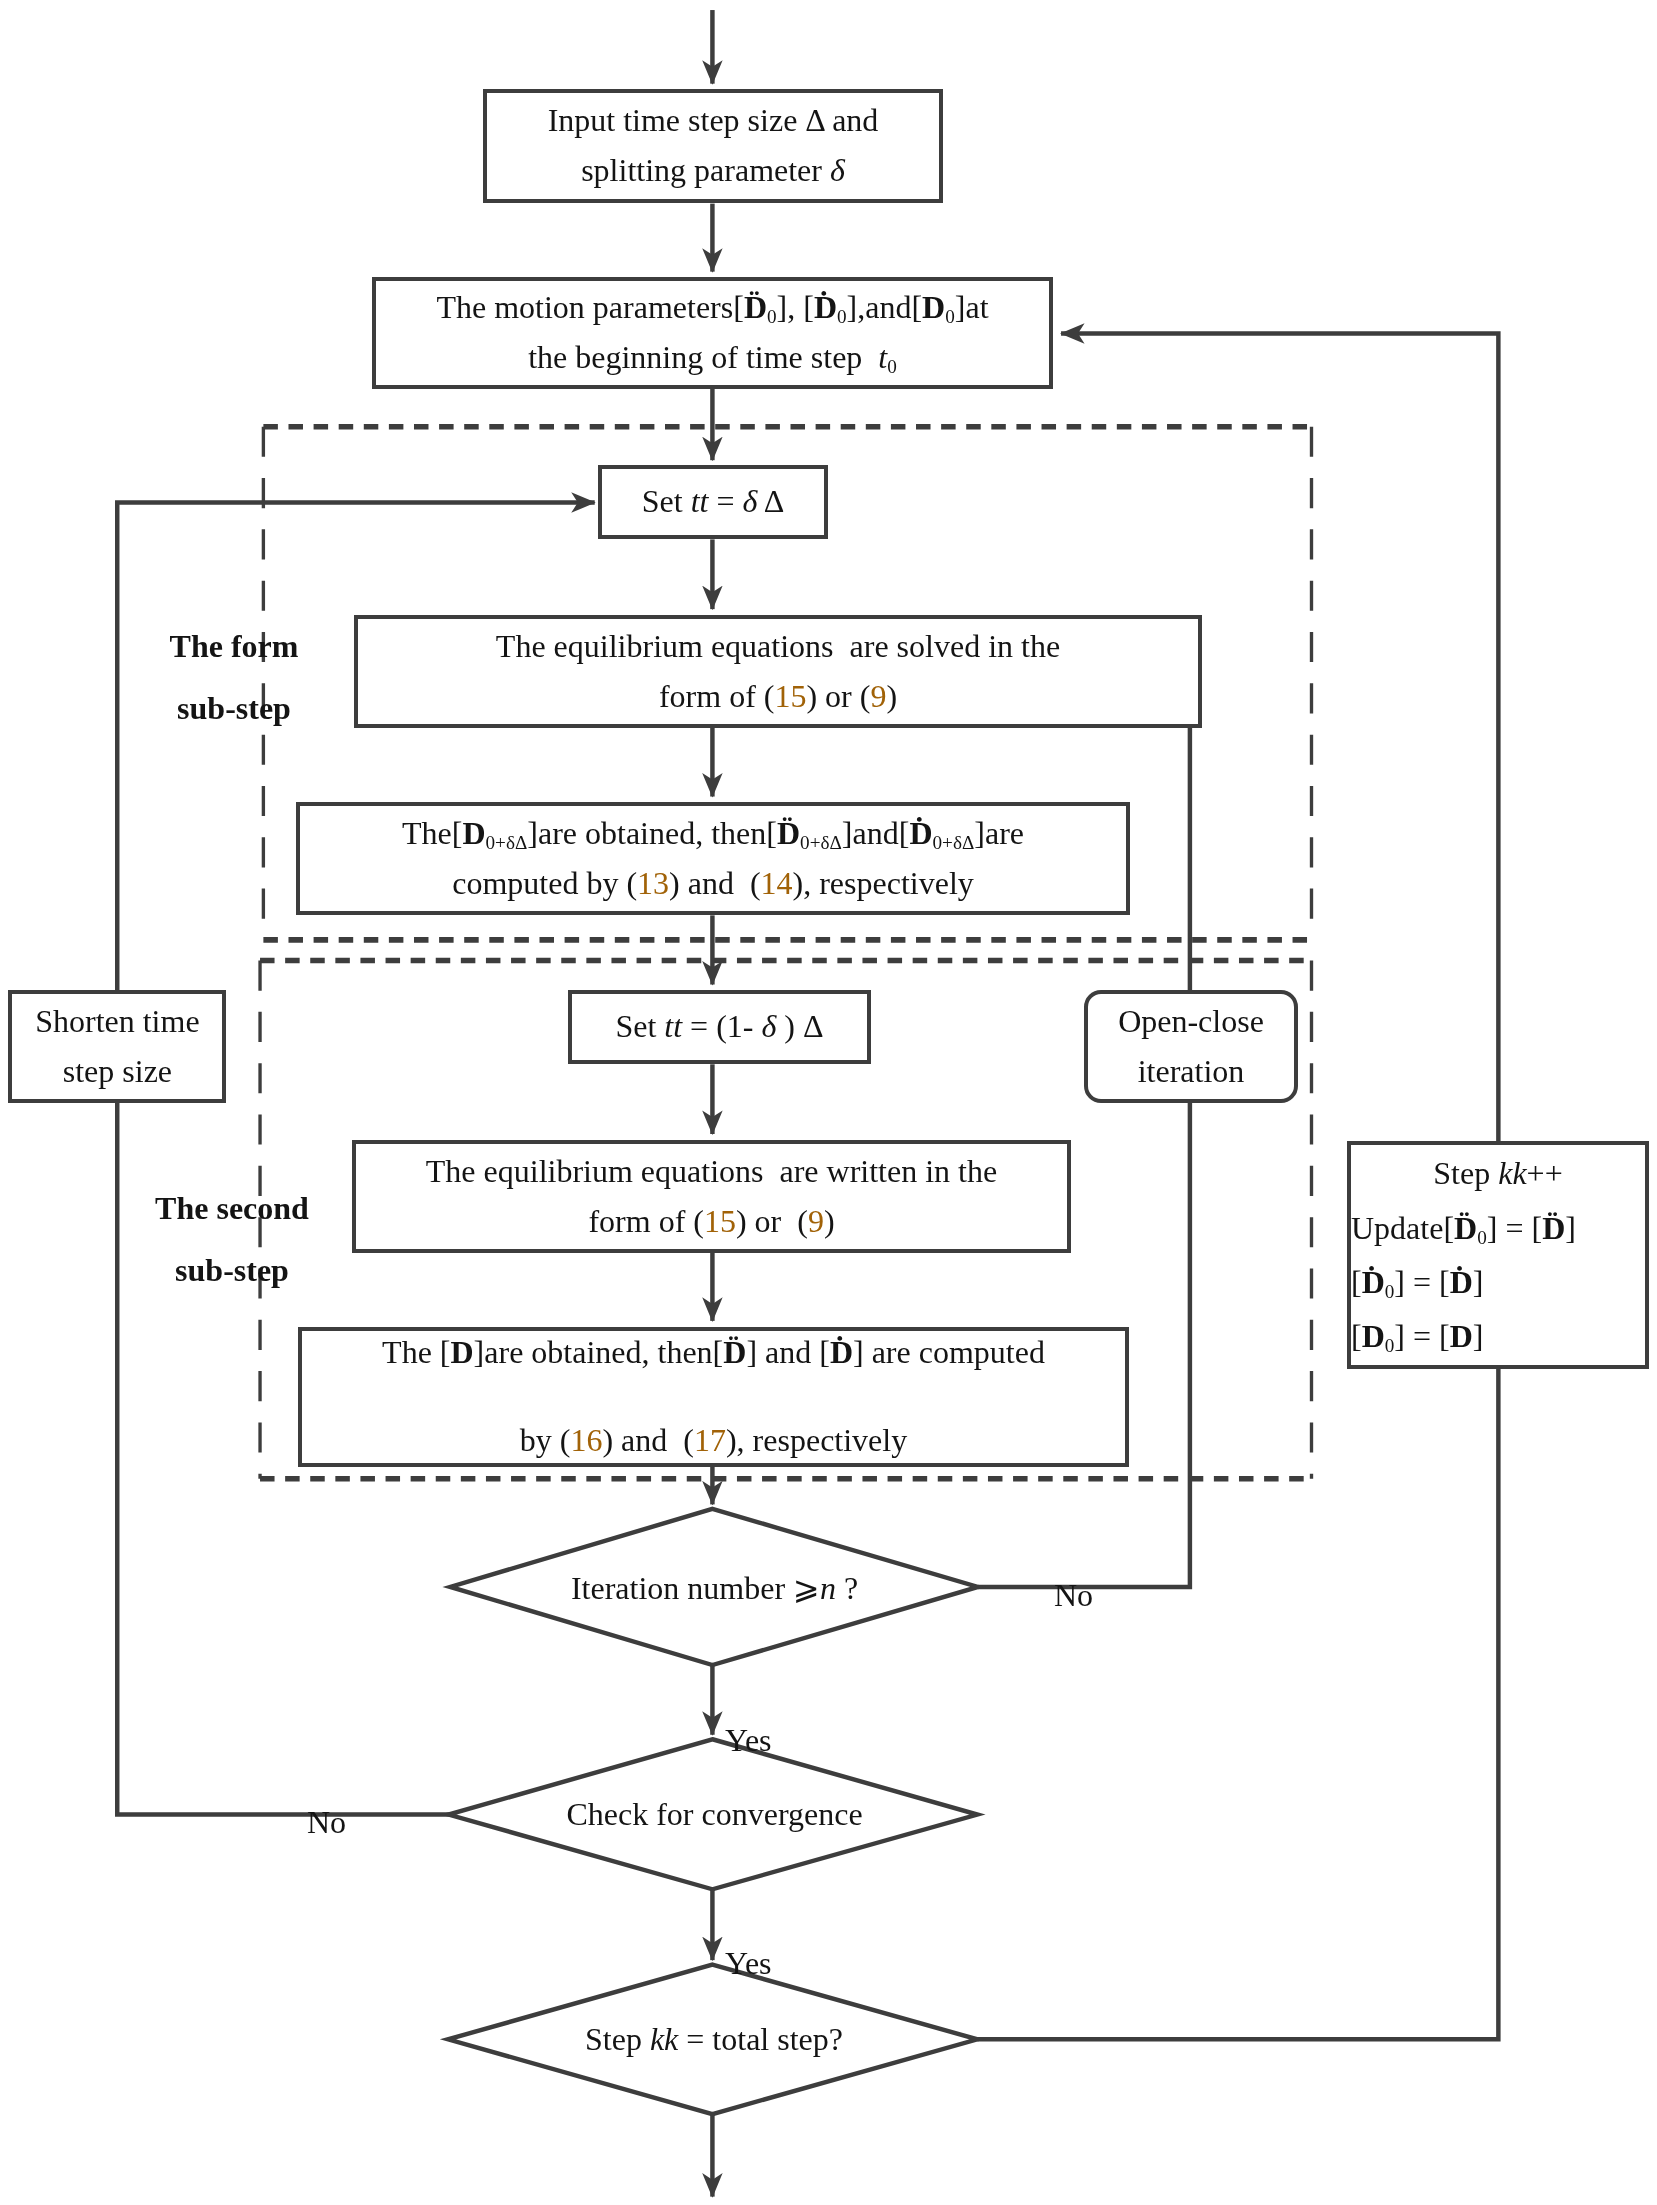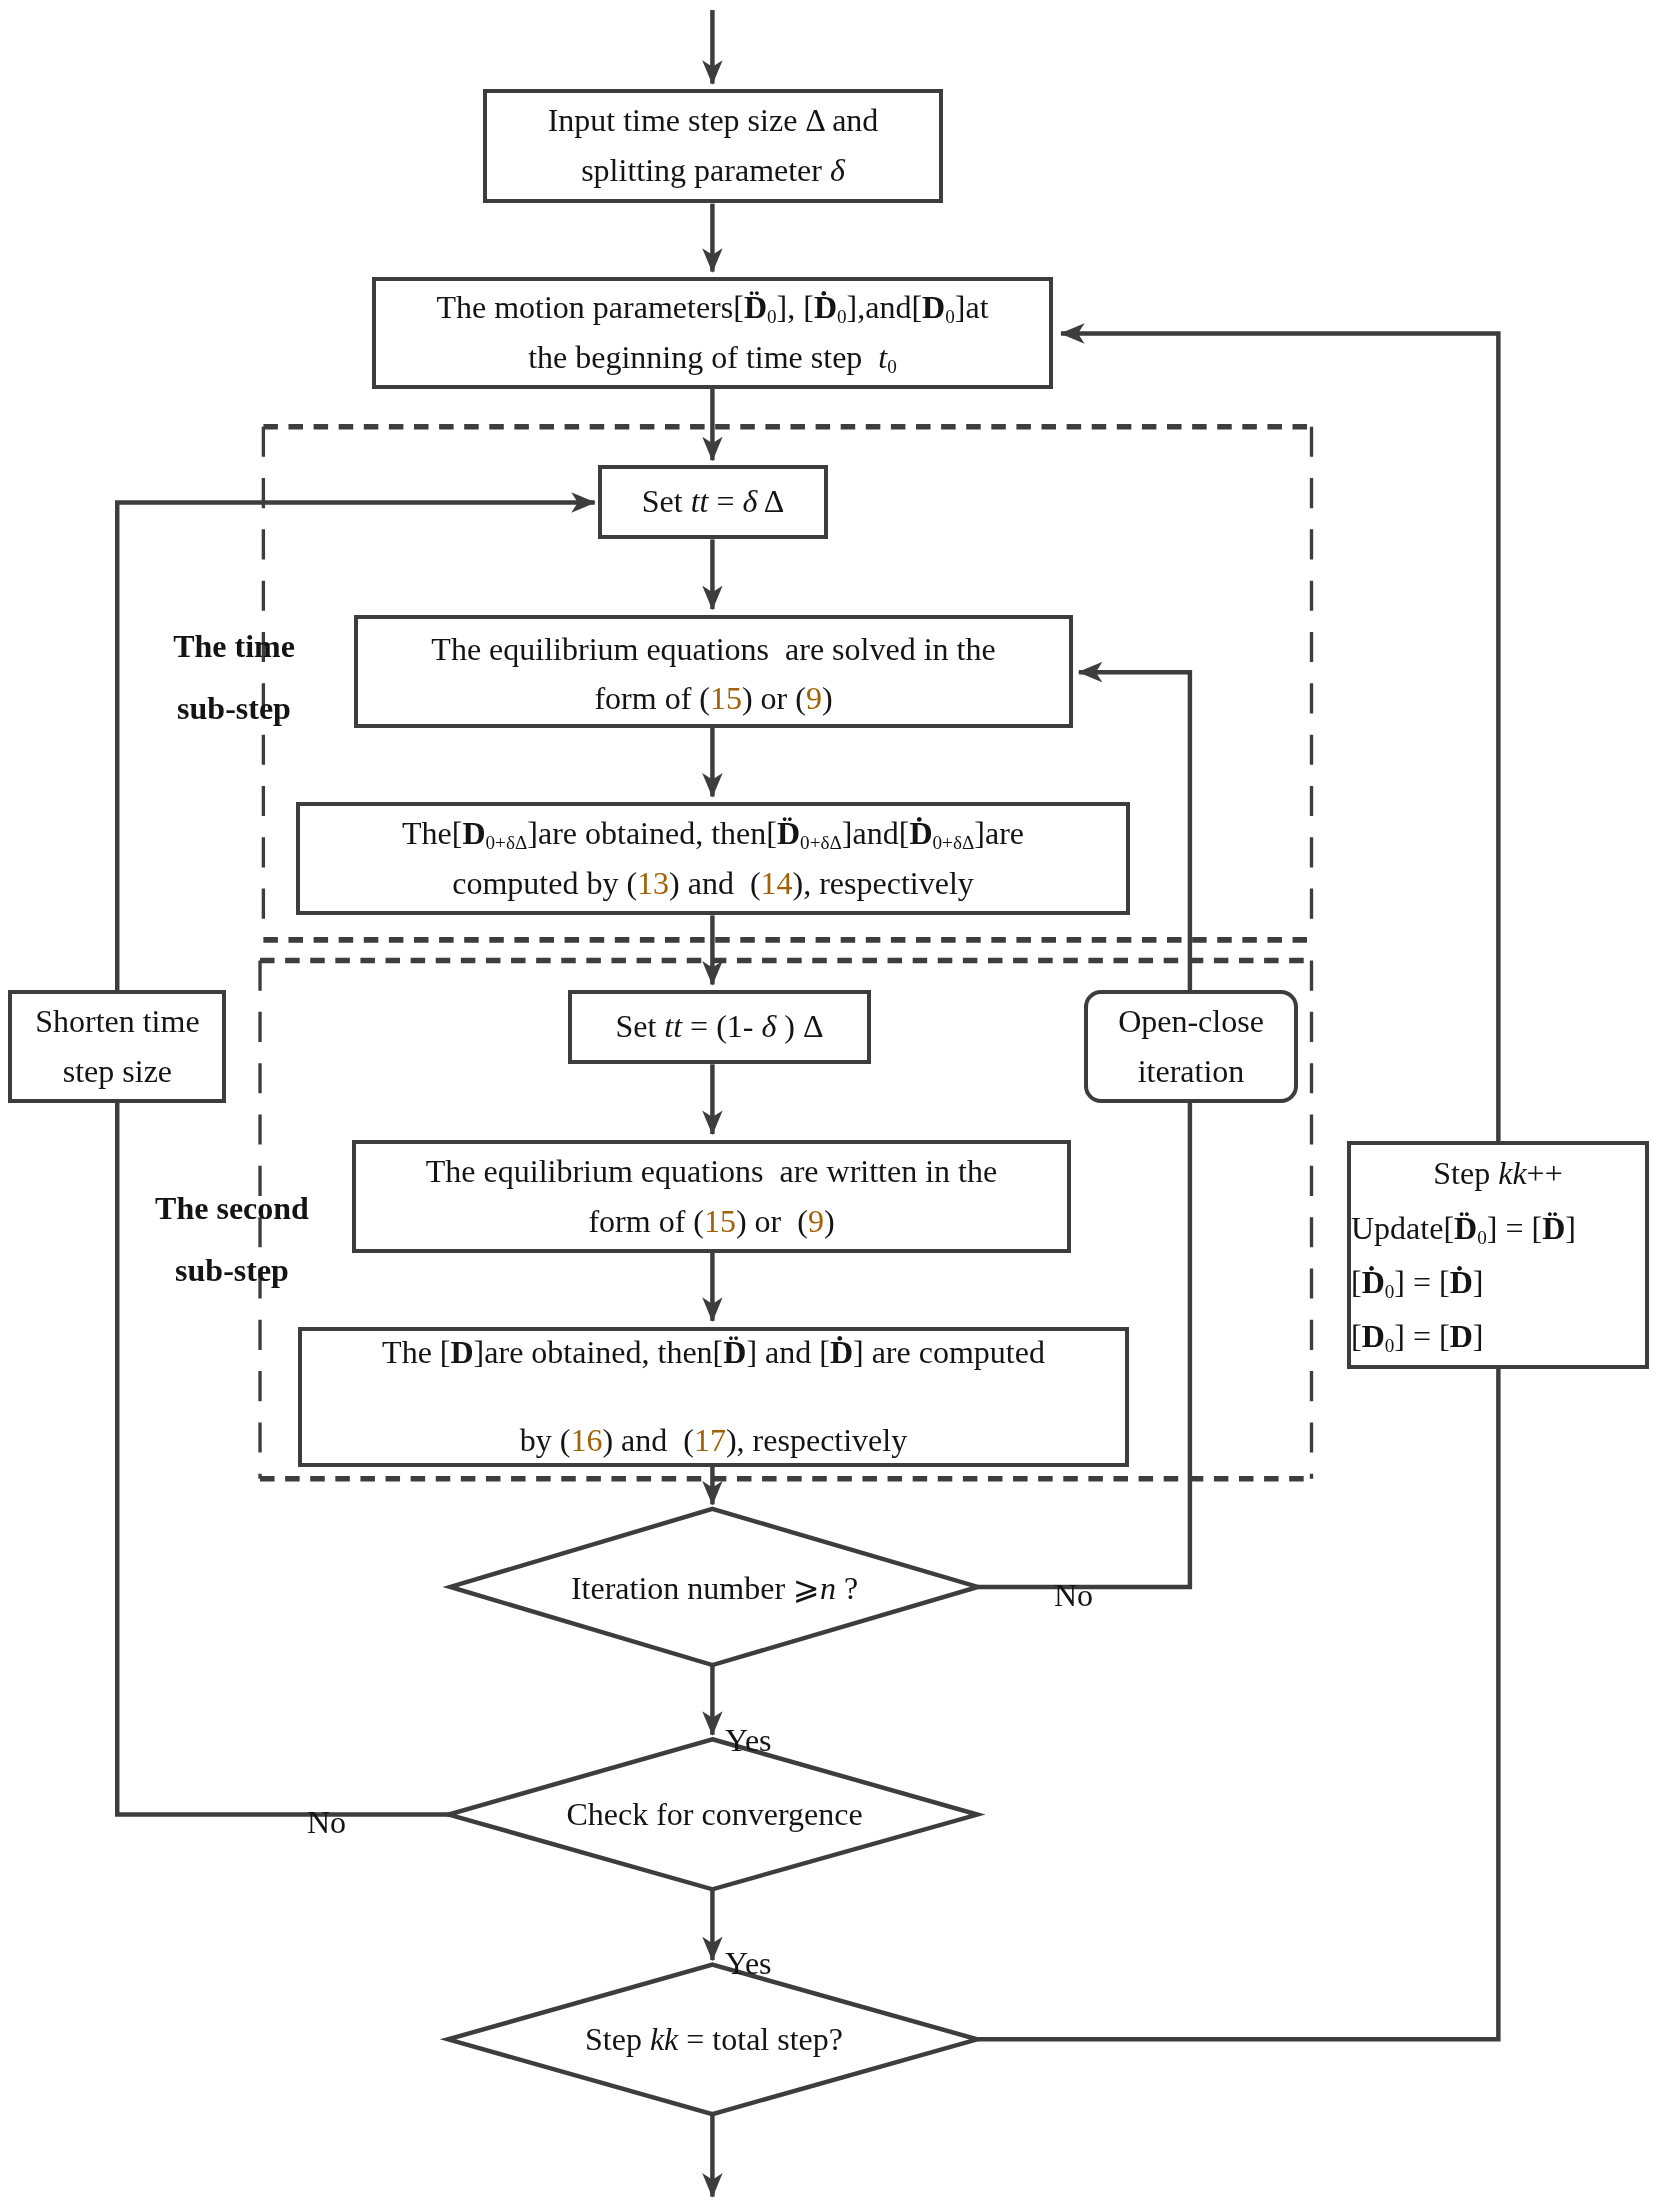--- a/index.html
+++ b/index.html
@@ -84,21 +84,21 @@
 
   <div class="node" style="left:372px;top:277px;width:681px;height:112px;">
     <div class="rich"><span>The motion parameters</span><span>[</span><span class="b">D̈</span><span class="sub">0</span><span>], </span><span>[</span><span class="b">Ḋ</span><span class="sub">0</span><span>],and</span><span>[</span><span class="b">D</span><span class="sub">0</span><span>]at</span></div>
     <div class="rich"><span>the beginning of time step  </span><span class="i">t</span><span class="sub">0</span></div>
   </div>
 
   <div class="node" style="left:598px;top:465px;width:230px;height:74px;">
     <div class="rich"><span>Set </span><span class="i">tt</span><span> = </span><span class="i">δ</span><span> Δ</span></div>
   </div>
 
-  <div class="node" style="left:354px;top:615px;width:719px;height:113px;justify-content:flex-end;">
+  <div class="node" style="left:354px;top:615px;width:848px;height:113px;">
     <div class="rich"><span>The equilibrium equations  are solved in the</span></div>
     <div class="rich"><span>form of (</span><span class="blue">15</span><span>) or (</span><span class="blue">9</span><span>)</span></div>
   </div>
 
   <div class="node" style="left:296px;top:802px;width:834px;height:113px;">
     <div class="rich"><span>The</span><span>[</span><span class="b">D</span><span class="sub">0+δΔ</span><span>]</span><span>are obtained, then</span><span>[</span><span class="b">D̈</span><span class="sub">0+δΔ</span><span>]</span><span>and</span><span>[</span><span class="b">Ḋ</span><span class="sub">0+δΔ</span><span>]</span><span>are</span></div>
     <div class="rich"><span>computed by (</span><span class="blue">13</span><span>) and  (</span><span class="blue">14</span><span>), respectively</span></div>
   </div>
 
   <div class="node" style="left:568px;top:990px;width:303px;height:74px;">
@@ -136,21 +136,21 @@
     <div class="rich"><span>Iteration number </span><span class="geq">⩾</span><span class="i">n</span><span> ?</span></div>
   </div>
   <div class="dtext" style="left:480px;top:1778px;width:469px;height:73px;">
     <div class="rich"><span>Check for convergence</span></div>
   </div>
   <div class="dtext" style="left:491px;top:2003px;width:446px;height:73px;">
     <div class="rich"><span>Step </span><span class="i">kk</span><span> = total step</span><span>?</span></div>
   </div>
 
   <div class="slabel" style="left:139px;top:615px;width:190px;">
-    <div>The time</div>
+    <div>The form</div>
     <div>sub-step</div>
   </div>
   <div class="slabel" style="left:126px;top:1177px;width:212px;">
     <div>The second</div>
     <div>sub-step</div>
   </div>
 
   <div class="flabel" style="left:1054px;top:1533px;">No</div>
   <div class="flabel" style="left:725px;top:1678px;">Yes</div>
   <div class="flabel" style="left:307px;top:1760px;">No</div>

